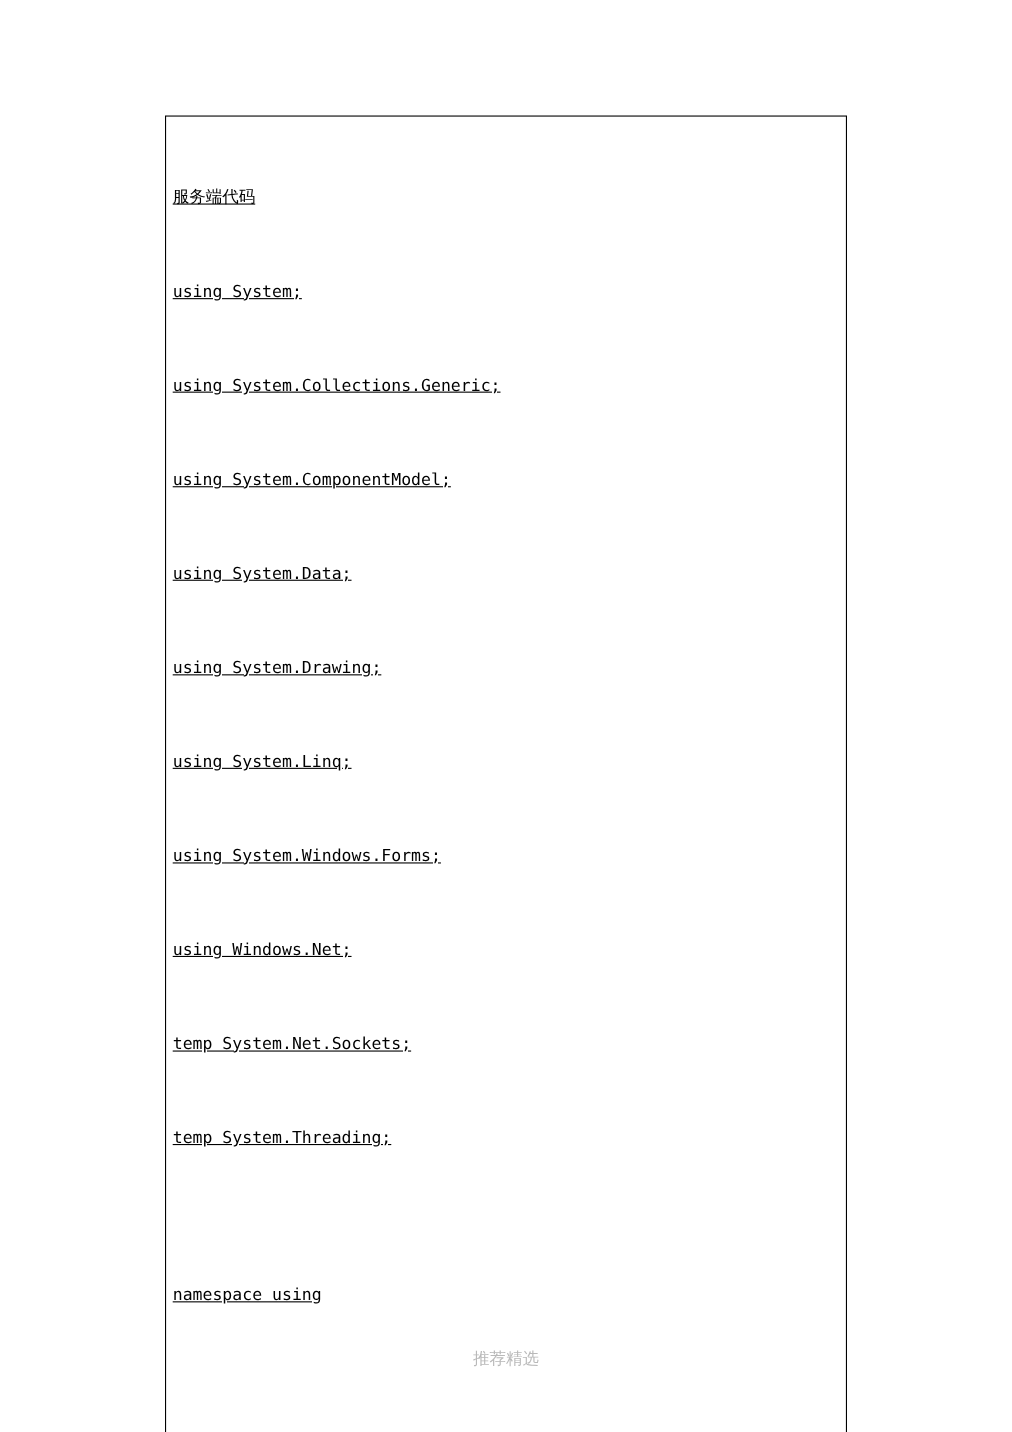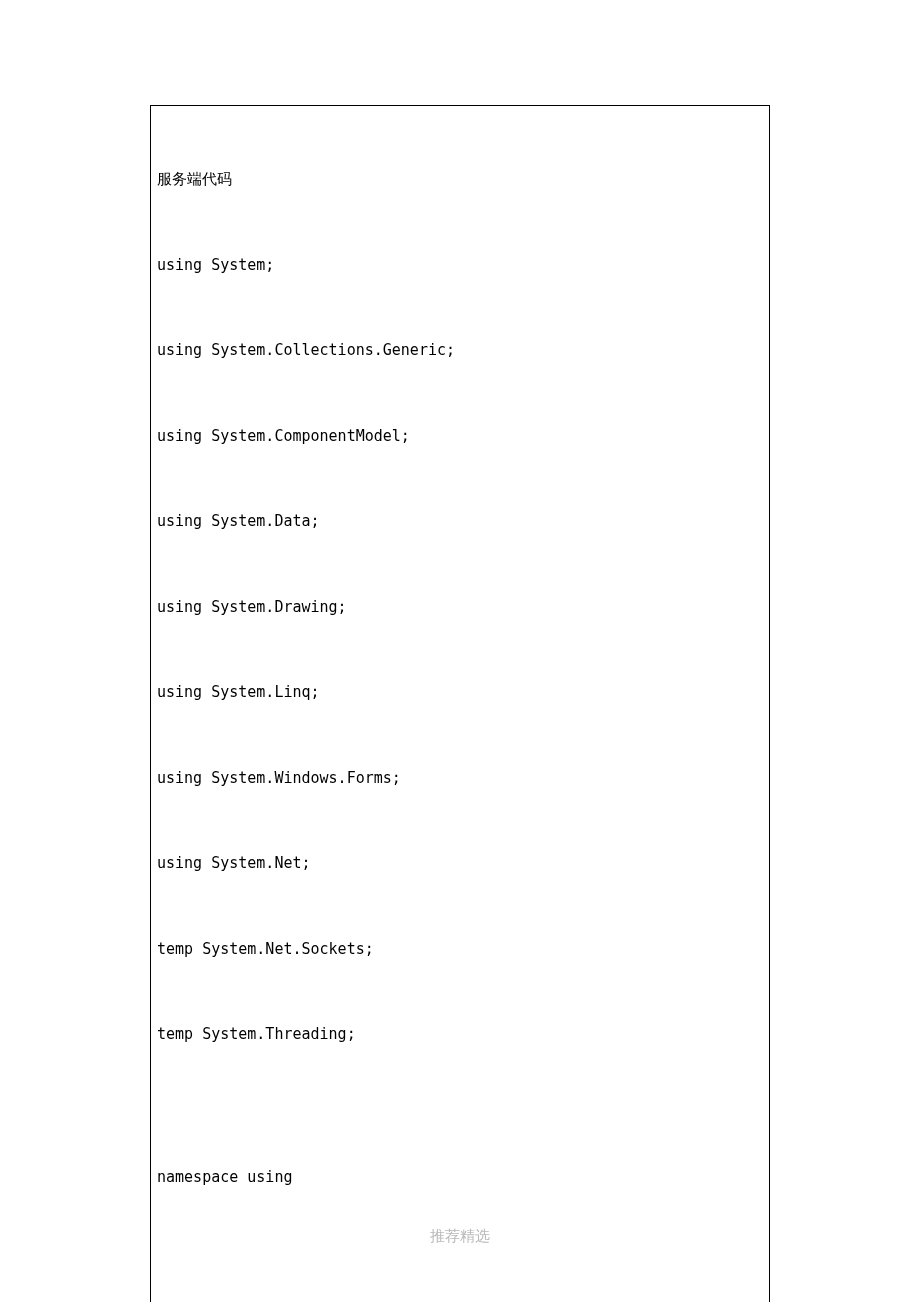--- a/index.html
+++ b/index.html
@@ -21,20 +21,21 @@
     .code-box {
       border: 1px solid #000;
       padding: 2px 6px;
       white-space: pre;
       font-family: "SimSun", "宋体", monospace;
       overflow: hidden;
     }
     .line {
       display: block;
       white-space: pre;
+      text-decoration: underline;
     }
     .footer {
       position: absolute;
       bottom: 52px;
       left: 0;
       width: 100%;
       text-align: center;
       color: #b9b9b9;
       font-size: 15px;
       font-family: "SimSun", "宋体", serif;
@@ -45,21 +46,21 @@
 
 <div class="code-box">
   <span class="line">服务端代码</span>
   <span class="line">using System;</span>
   <span class="line">using System.Collections.Generic;</span>
   <span class="line">using System.ComponentModel;</span>
   <span class="line">using System.Data;</span>
   <span class="line">using System.Drawing;</span>
   <span class="line">using System.Linq;</span>
   <span class="line">using System.Windows.Forms;</span>
-  <span class="line">using System.Net;</span>
+  <span class="line">using Windows.Net;</span>
   <span class="line">temp System.Net.Sockets;</span>
   <span class="line">temp System.Threading;</span>
   <span class="line"></span>
   <span class="line">namespace using</span>
   
   
   
   
   
   

